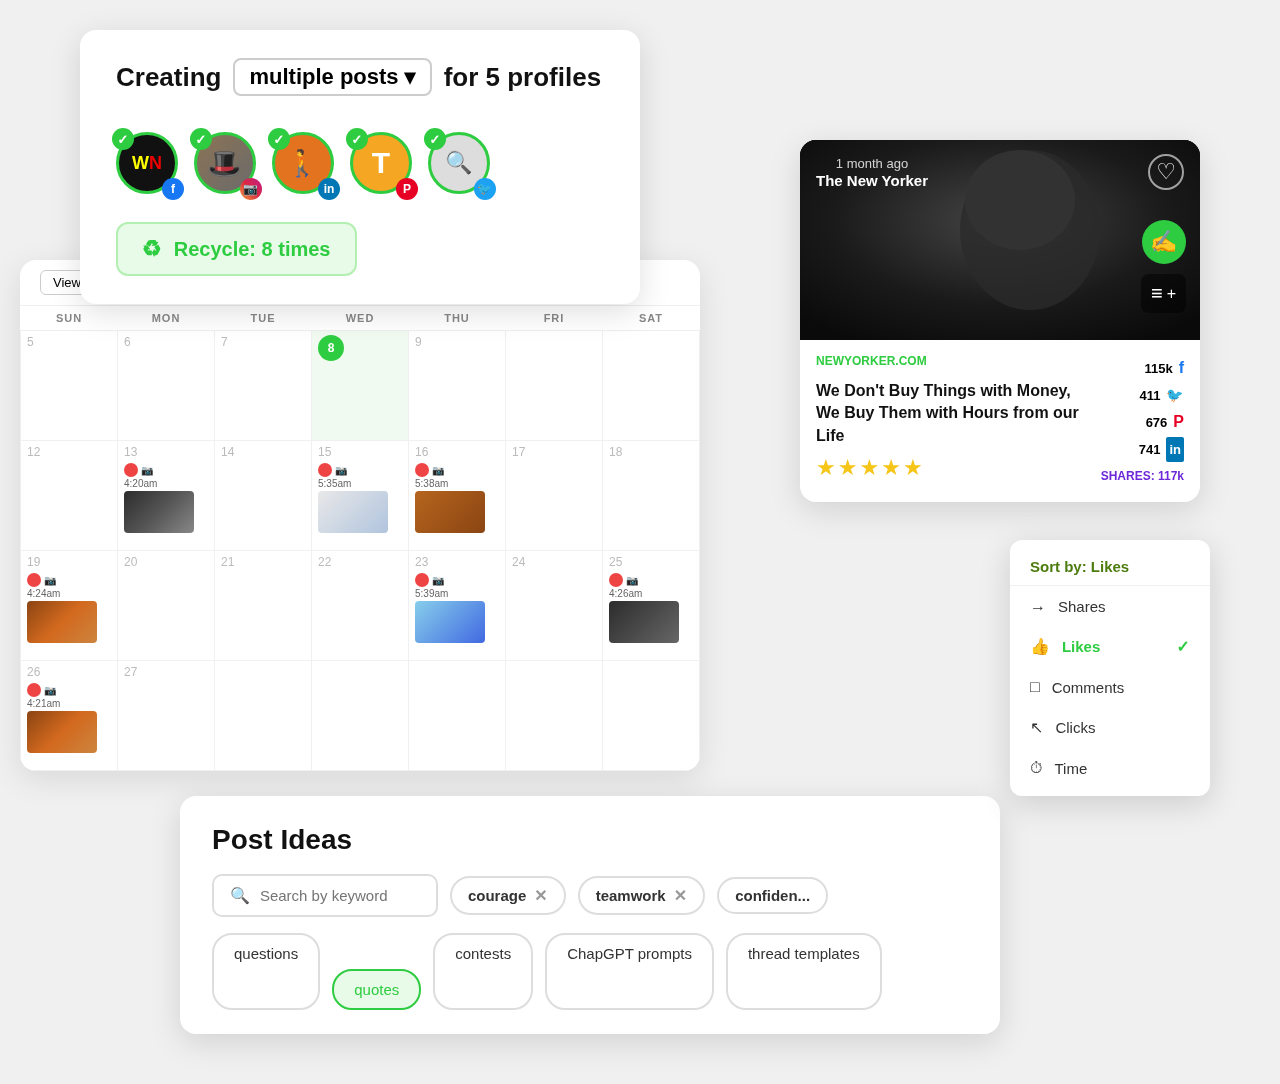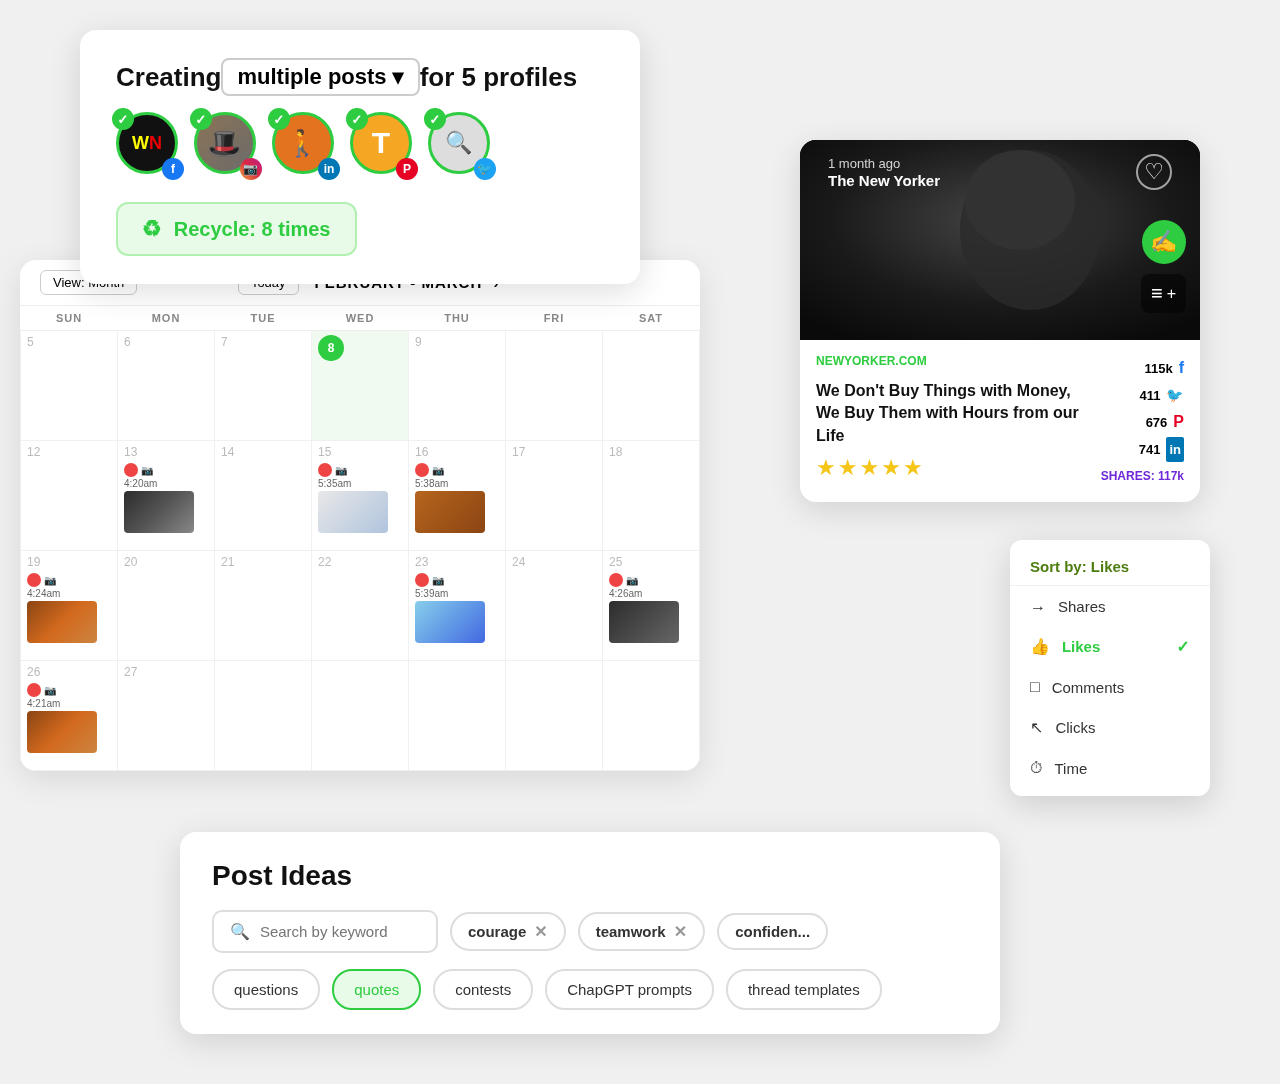--- a/index.html
+++ b/index.html
@@ -23,21 +23,22 @@
       box-shadow: 0 8px 32px rgba(0,0,0,0.13);
       z-index: 20;
       min-width: 560px;
     }
     .creating-title {
       font-size: 26px;
       font-weight: 700;
       color: #111;
       display: flex;
       align-items: center;
-      margin-bottom: 16px;
+      gap: 12px;
+      margin-bottom: 36px;
     }
     .multiple-posts-btn {
       background: white;
       border: 2px solid #ccc;
       border-radius: 8px;
       padding: 4px 14px;
       font-size: 22px;
       font-weight: 700;
       cursor: pointer;
       display: inline-flex;
@@ -148,21 +149,22 @@
       height: 60px;
       border-radius: 50%;
       background: transparent;
     }
     .article-overlay {
       position: absolute;
       top: 0; left: 0; right: 0; bottom: 0;
       display: flex;
       flex-direction: column;
       justify-content: space-between;
-      padding: 14px 28px;
+      padding: 14px 16px;
+      text-align: center;
     }
     .article-heart {
       color: white;
       font-size: 22px;
       background: none;
       border: 2px solid rgba(255,255,255,0.6);
       border-radius: 50%;
       width: 36px;
       height: 36px;
       display: flex;
@@ -468,20 +470,21 @@
       padding: 10px 20px;
       font-size: 15px;
       font-weight: 400;
       color: #333;
       cursor: pointer;
     }
     .cat-tag.active {
       background: #e8fbe8;
       border-color: #2ecc40;
       color: #2ecc40;
+      margin-top: 36px;
     }
   </style>
 </head>
 <body>
 
 <div class="creating-card">
   <div class="creating-title">
     <span>Creating</span>
     <button class="multiple-posts-btn">
       <span>multiple posts</span>

